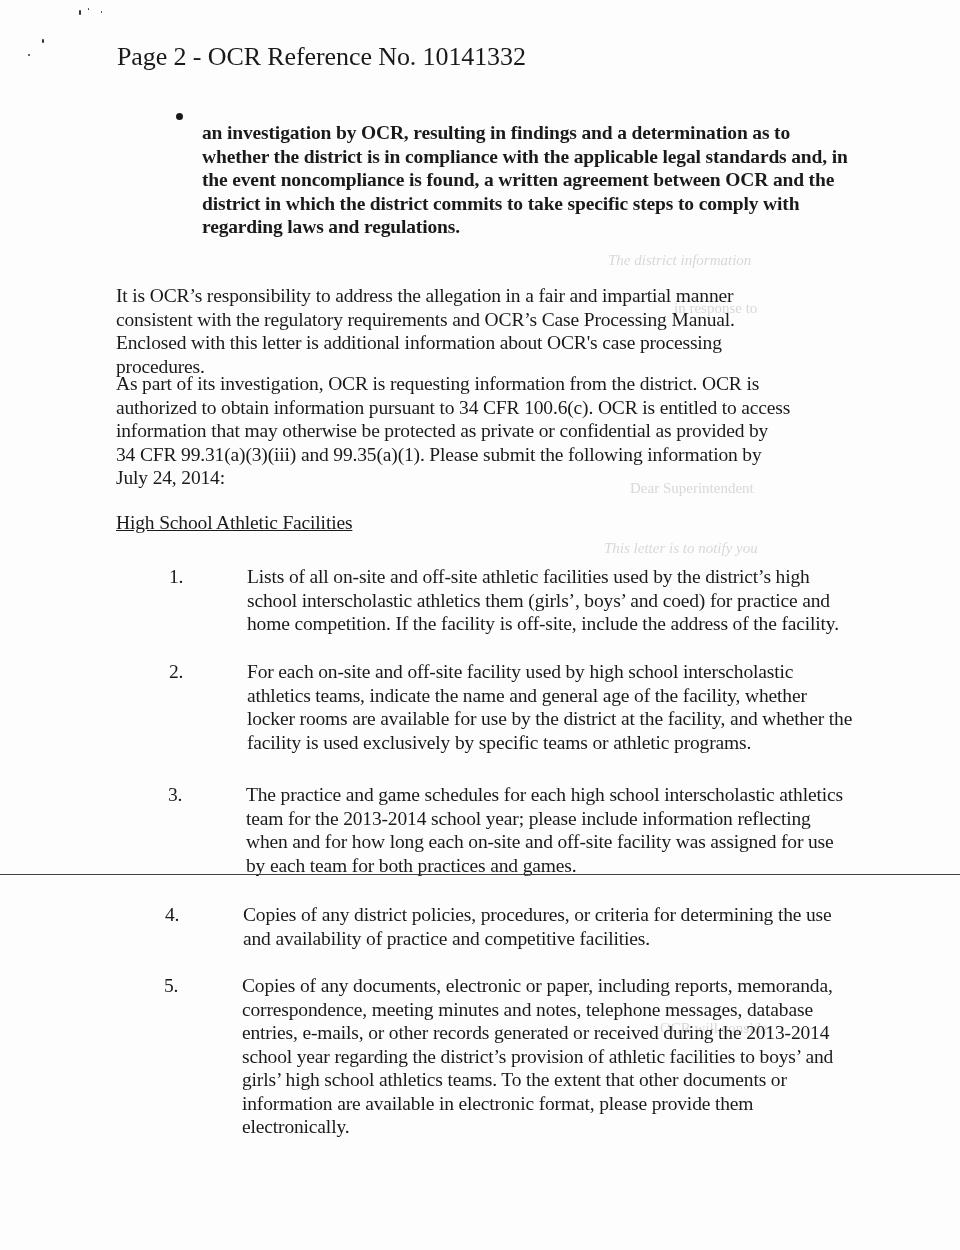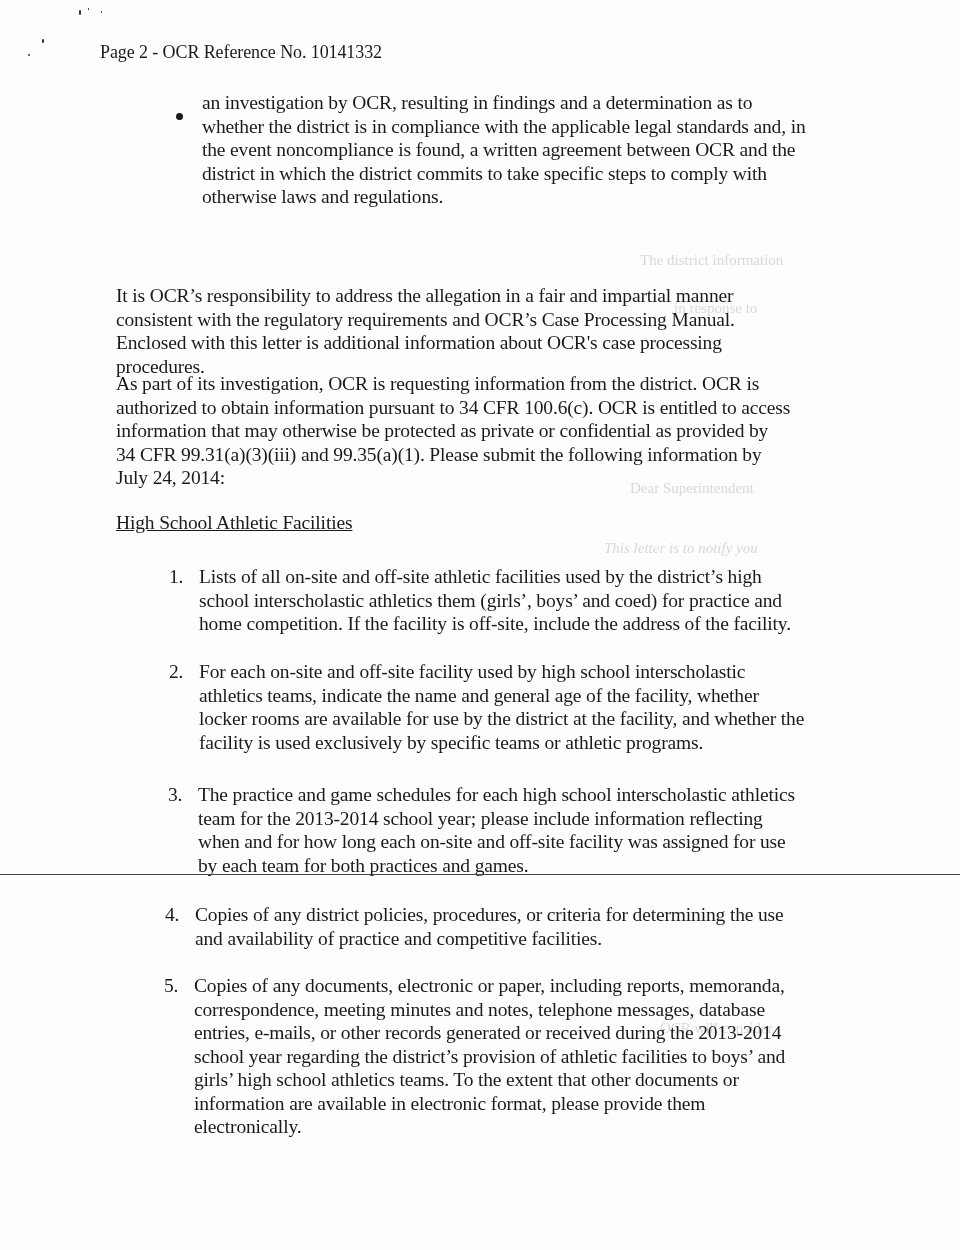--- a/index.html
+++ b/index.html
@@ -4,65 +4,65 @@
   <style>
     html, body { margin: 0; padding: 0; }
     body {
       width: 960px; height: 1250px; background: #fdfdfd;
       position: relative; overflow: hidden;
       font-family: "Liberation Serif", serif;
       color: #1a1a1a;
     }
     .page { position: absolute; left: 0; top: 0; width: 960px; height: 1250px; }
     .speck { position: absolute; background: #333; border-radius: 1px; }
-    .header { position: absolute; left: 100px; top: 42px; font-size: 18px; letter-spacing: -0.1px; }
+    .header { position: absolute; left: 117px; top: 42px; font-size: 26px; letter-spacing: -0.1px; }
     .para { position: absolute; font-size: 19.5px; line-height: 23.5px; letter-spacing: -0.15px; }
     .para span.line { display: block; white-space: nowrap; }
-    .bullet-block { left: 202px; top: 91px; }
+    .bullet-block { left: 202px; top: 121px; font-weight: bold; }
     .bullet-dot { position: absolute; left: 176px; top: 113px; width: 7px; height: 7px; border-radius: 50%; background: #1a1a1a; }
     .p1 { left: 116px; top: 248px; margin-top: 36px; }
     .p2 { left: 116px; top: 372px; }
     .section-heading { position: absolute; left: 116px; top: 512px; font-size: 19.5px; text-decoration: underline; letter-spacing: -0.15px; font-family: Liberation Serif, serif; }
     .item { position: absolute; font-size: 19.5px; line-height: 23.5px; letter-spacing: -0.15px; }
     .item .num { position: absolute; left: -30px; top: 0; }
-    .item span.line { display: block; white-space: nowrap; }
+    .item span.line { display: block; white-space: nowrap; margin-left: 48px; }
     .i1 { left: 199px; top: 565px; }
     .i2 { left: 199px; top: 660px; }
     .i3 { left: 198px; top: 783px; }
     .i4 { left: 195px; top: 903px; }
     .i5 { left: 194px; top: 974px; }
     .fold-line { position: absolute; left: 0; top: 874px; width: 960px; height: 1px; background: #444; }
     .ghost { position: absolute; color: #d8d8d8; font-size: 15px; font-family: "Liberation Serif", serif; white-space: nowrap; }
   </style>
 </head>
 <body>
 
 <div class="page">
 
   <div class="speck" style="left:79px;top:10px;width:2px;height:5px;"></div>
   <div class="speck" style="left:88px;top:8px;width:1px;height:2px;"></div>
   <div class="speck" style="left:101px;top:11px;width:1px;height:2px;"></div>
   <div class="speck" style="left:42px;top:39px;width:2px;height:4px;"></div>
   <div class="speck" style="left:28px;top:54px;width:2px;height:2px;"></div>
 
-  <div class="ghost" style="left:640px;top:252px;">The district information</div>
+  <div class="ghost" style="left:608px;top:252px;font-style:italic;">The district information</div>
   <div class="ghost" style="left:650px;top:300px;margin-left:24px;">in response to</div>
   <div class="ghost" style="left:630px;top:480px;">Dear Superintendent</div>
   <div class="ghost" style="left:604px;top:540px;font-style:italic;">This letter is to notify you</div>
   <div class="ghost" style="left:660px;top:1020px;">OCR will consider</div>
 
   <div class="header">Page 2 - OCR Reference No. 10141332</div>
 
   <div class="bullet-dot"></div>
   <div class="para bullet-block">
     <span class="line">an investigation by OCR, resulting in findings and a determination as to</span>
     <span class="line">whether the district is in compliance with the applicable legal standards and, in</span>
     <span class="line">the event noncompliance is found, a written agreement between OCR and the</span>
     <span class="line">district in which the district commits to take specific steps to comply with</span>
-    <span class="line">otherwise laws and regulations.</span>
+    <span class="line">regarding laws and regulations.</span>
   </div>
 
   <div class="para p1">
     <span class="line">It is OCR’s responsibility to address the allegation in a fair and impartial manner</span>
     <span class="line">consistent with the regulatory requirements and OCR’s Case Processing Manual.</span>
     <span class="line">Enclosed with this letter is additional information about OCR's case processing</span>
     <span class="line">procedures.</span>
   </div>
 
   <div class="para p2">

